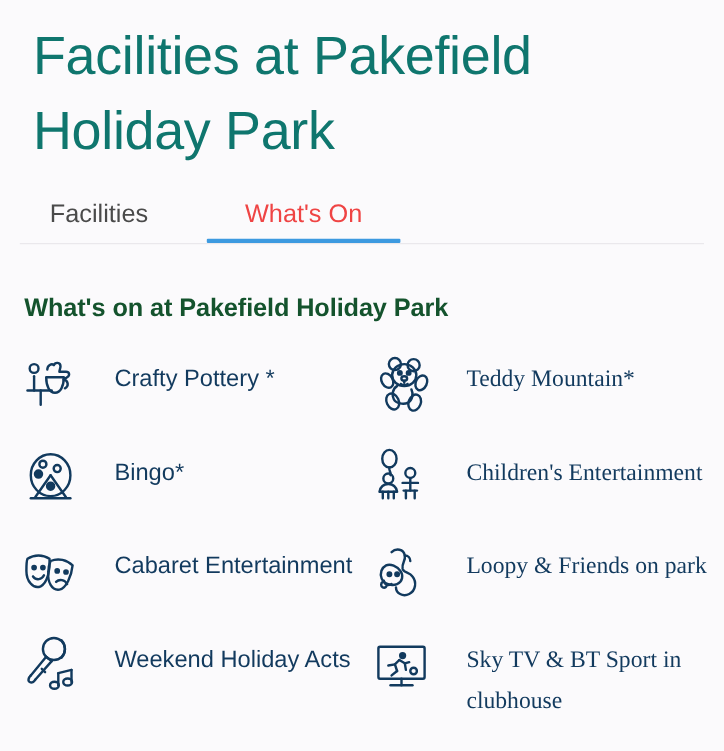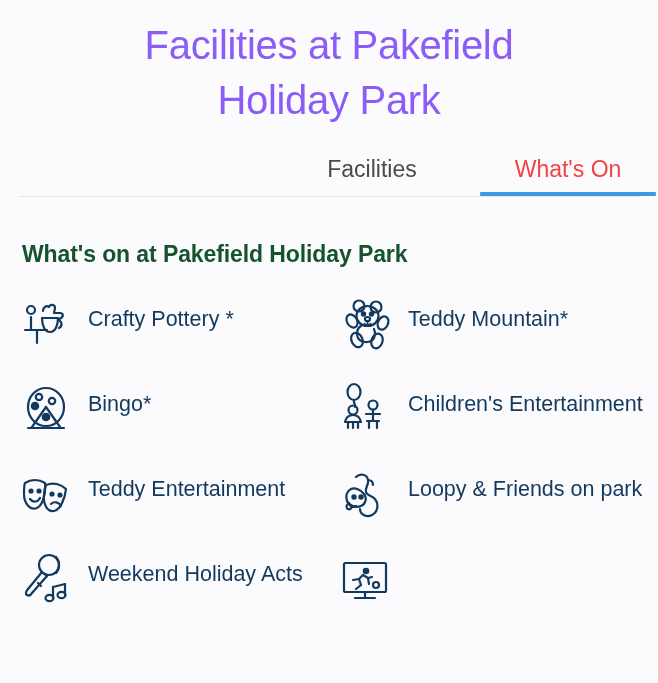--- a/index.html
+++ b/index.html
@@ -11,35 +11,35 @@
     height: 683px;
     background: #fbfafc;
     font-family: "Liberation Sans", sans-serif;
     overflow: hidden;
   }
 
   
   .page-title {
     margin: 0;
     padding: 18px 30px 0 30px;
-    text-align: center;
-    color: #8b5cf6;
-    font-size: 40px;
+    text-align: left;
+    color: #0f766e;
+    font-size: 49px;
     font-weight: 400;
     line-height: 1.38;
     letter-spacing: -0.3px;
   }
 
   
   .tabbar {
     margin-top: 28px;
     display: flex;
     align-items: flex-end;
-    justify-content: flex-end;
-    gap: 16px;
+    justify-content: flex-start;
+    gap: 6px;
     position: relative;
   }
   .tab {
     font-size: 23px;
     color: #4a4a4a;
     padding: 0 0 12px 0;
     line-height: 1.2;
     white-space: nowrap;
     cursor: pointer;
     background: transparent;
@@ -80,41 +80,41 @@
     padding: 0 10px 0 18px;
     display: grid;
     grid-template-columns: 320px 1fr;
     grid-auto-rows: 85px;
     column-gap: 0px;
     row-gap: 0px;
   }
   .item {
     display: flex;
     align-items: flex-start;
-    gap: 14px;
+    gap: 30px;
     cursor: pointer;
   }
   .item-icon {
     flex: 0 0 auto;
     width: 56px;
     height: 56px;
     display: flex;
     align-items: center;
     justify-content: center;
     margin-top: 2px;
   }
   .item-icon svg { display: block; }
   .item-label {
     color: #123a5e;
     font-size: 21.5px;
     line-height: 1.78;
     padding-top: 6px;
     max-width: 235px;
   }
-  .col-right .item-label { max-width: 250px; }
+  .col-right .item-label { max-width: 250px; font-family: Liberation Serif, serif; }
 </style>
 </head>
 <body>
 
 <h1 class="page-title">
   <span>Facilities at Pakefield</span><br>
   <span>Holiday Park</span>
 </h1>
 
 <div class="tabbar">
@@ -203,21 +203,21 @@
         <path d="M6 16 c6-4 14-4 20 0 c1 10-2 22-8 25 c-7 3-13-5-13-14 c0-5 0-9 1-11 z"></path>
         <circle cx="12" cy="24" r="1.5" fill="#123a5e"></circle>
         <circle cx="20" cy="24" r="1.5" fill="#123a5e"></circle>
         <path d="M11 32 c3 4 8 3 10-1"></path>
         <path d="M27 18 c7-3 15-1 20 4 c-1 10-6 21-12 22 c-7 1-11-7-10-16 c0-4 1-8 2-10 z"></path>
         <circle cx="33" cy="27" r="1.5" fill="#123a5e"></circle>
         <circle cx="41" cy="28" r="1.5" fill="#123a5e"></circle>
         <path d="M32 37 c3-3 8-2 10 2"></path>
       </svg>
     </span>
-    <span class="item-label">Teddy Entertainment</span>
+    <span class="item-label">Cabaret Entertainment</span>
   </div>
 
   <div class="item col-right">
     <span class="item-icon">
       <svg width="54" height="54" viewBox="0 0 54 54" fill="none" stroke="#123a5e" stroke-width="2.2" stroke-linecap="round" stroke-linejoin="round">
         <path d="M17 10 c4-4 11-3 12 3 c1 5-3 7-2 12 c1 4 6 3 9 7 c4 5 3 13-3 16 c-6 3-12-1-12-6"></path>
         <path d="M12 22 c-4 2-6 7-4 12 c2 5 9 7 14 5 c5-2 6-8 3-12 c-3-4-9-7-13-5 z"></path>
         <circle cx="15" cy="30" r="1.6" fill="#123a5e"></circle>
         <circle cx="22" cy="30" r="1.6" fill="#123a5e"></circle>
         <path d="M10 36 c0 3 4 5 7 3"></path>
@@ -256,15 +256,16 @@
         <path d="M16 46 h20"></path>
         <circle cx="27" cy="19" r="2.2" fill="#123a5e"></circle>
         <path d="M24 23 l-4 4 l2 6"></path>
         <path d="M24 23 l5 3 l1 6"></path>
         <path d="M22 33 l-5 4"></path>
         <path d="M20 27 l-6 1"></path>
         <path d="M29 26 l4 -1"></path>
         <circle cx="37" cy="33" r="3"></circle>
       </svg>
     </span>
+    <span class="item-label">Sky TV &amp; BT Sport in clubhouse</span>
   </div>
 
 </div>
 
 </body></html>

